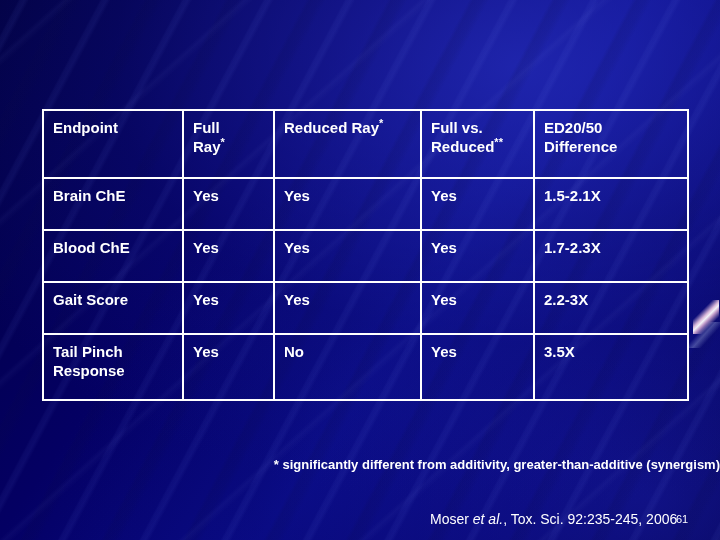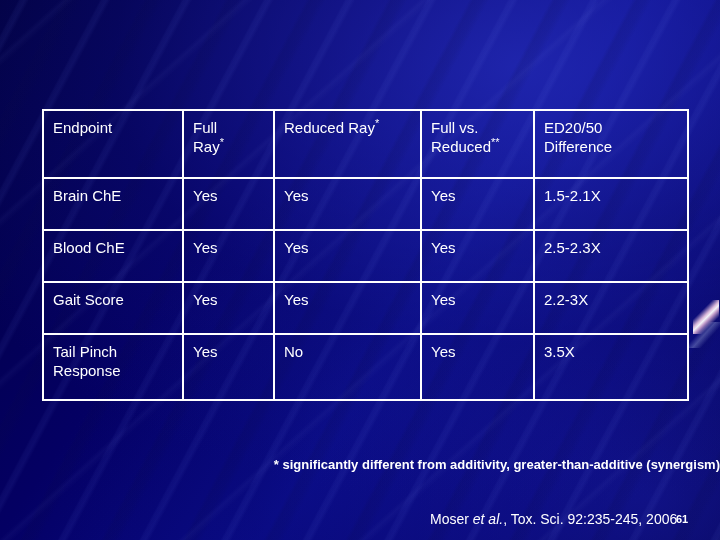--- a/index.html
+++ b/index.html
@@ -99,20 +99,21 @@
     border: 2px solid #ffffff;
   }
   table.summary td {
     border: 2px solid #ffffff;
     color: #ffffff;
     font-size: 15px;
     line-height: 19px;
     padding: 7px 24px 7px 9px;
     vertical-align: top;
     background: transparent;
+    font-weight: bold;
   }
   table.summary tr.header-row td {
     height: 52px;
   }
   table.summary tr.body-row td {
     height: 36px;
   }
   table.summary tr.tall-row td {
     height: 50px;
   }
@@ -158,21 +159,20 @@
 
   .slide-number {
     position: absolute;
     left: 676px;
     top: 512px;
     width: 30px;
     text-align: left;
     color: #ffffff;
     font-size: 11px;
     line-height: 14px;
-    font-weight: bold;
   }
 </style>
 </head>
 <body>
 
 <div class="slide">
   <div class="streaks"></div>
   <div class="streaks2"></div>
   <div class="glint"></div>
   <div class="glint2"></div>
@@ -202,21 +202,21 @@
           <td>Yes</td>
           <td>Yes</td>
           <td>1.5-2.1X</td>
         </tr>
 
         <tr class="body-row">
           <td>Blood ChE</td>
           <td>Yes</td>
           <td>Yes</td>
           <td>Yes</td>
-          <td>2.5-2.3X</td>
+          <td>1.7-2.3X</td>
         </tr>
 
 
         <tr class="body-row">
           <td>Gait Score</td>
           <td>Yes</td>
           <td>Yes</td>
           <td>Yes</td>
           <td>2.2-3X</td>
         </tr>

